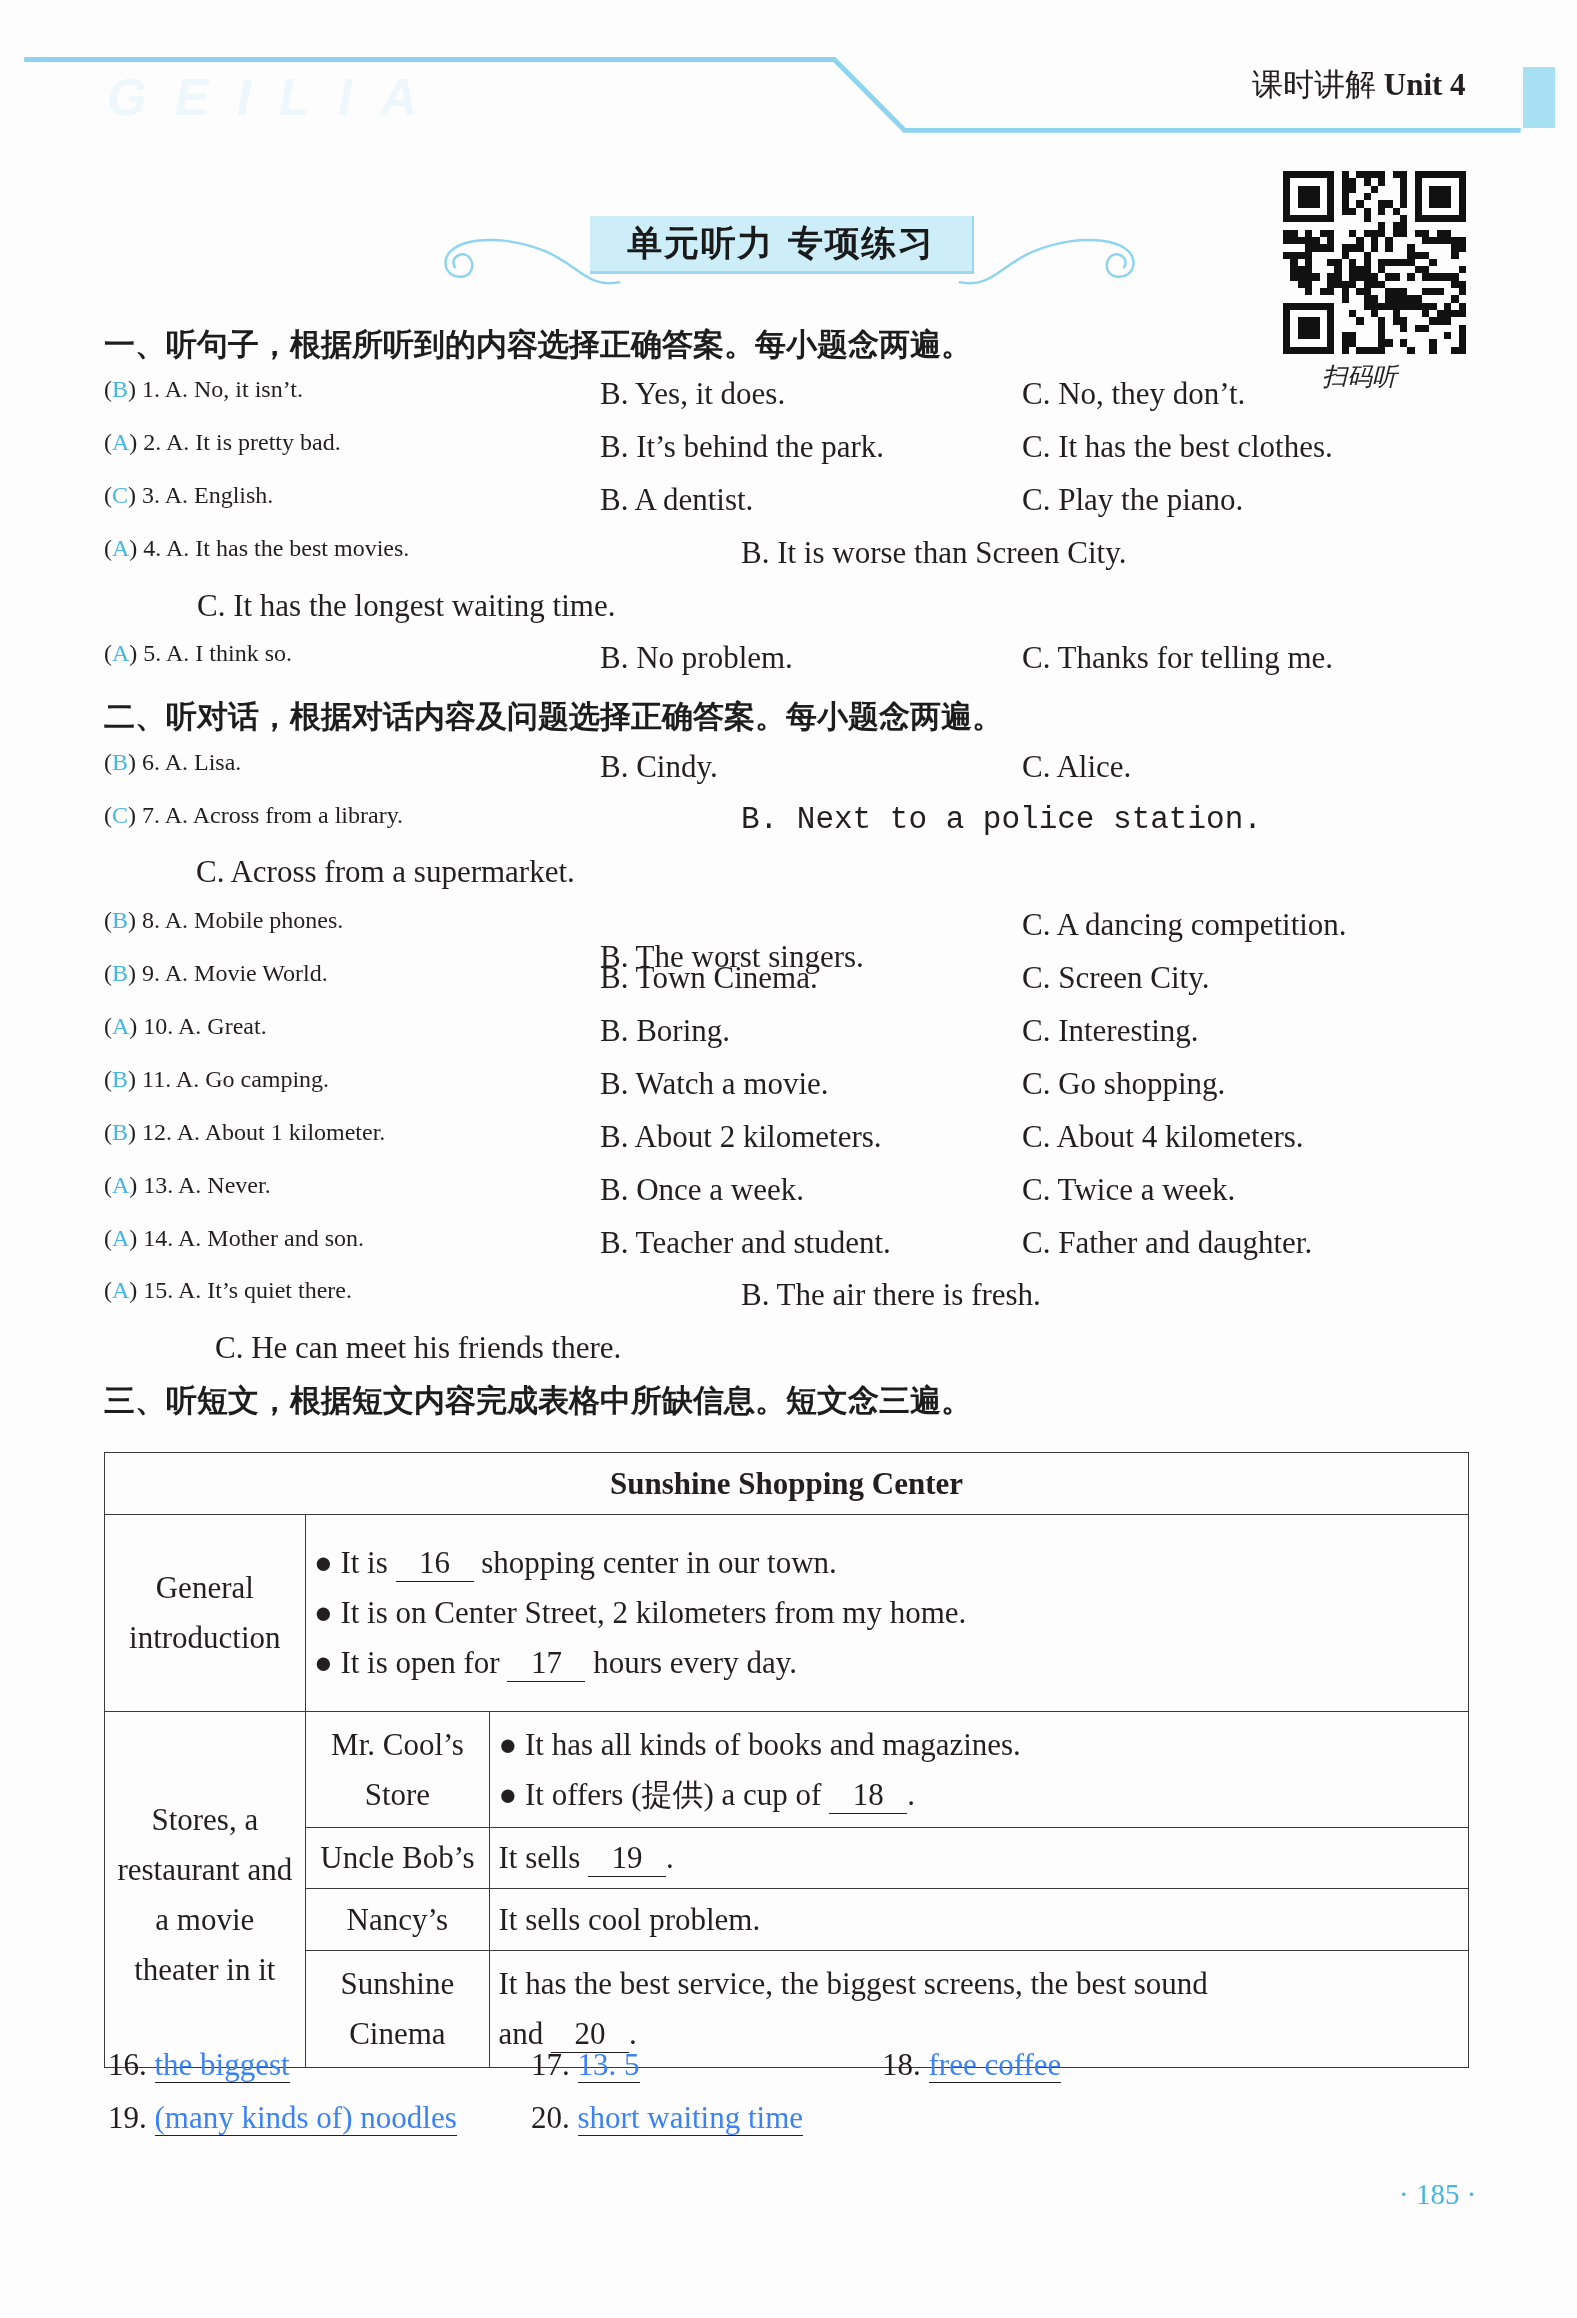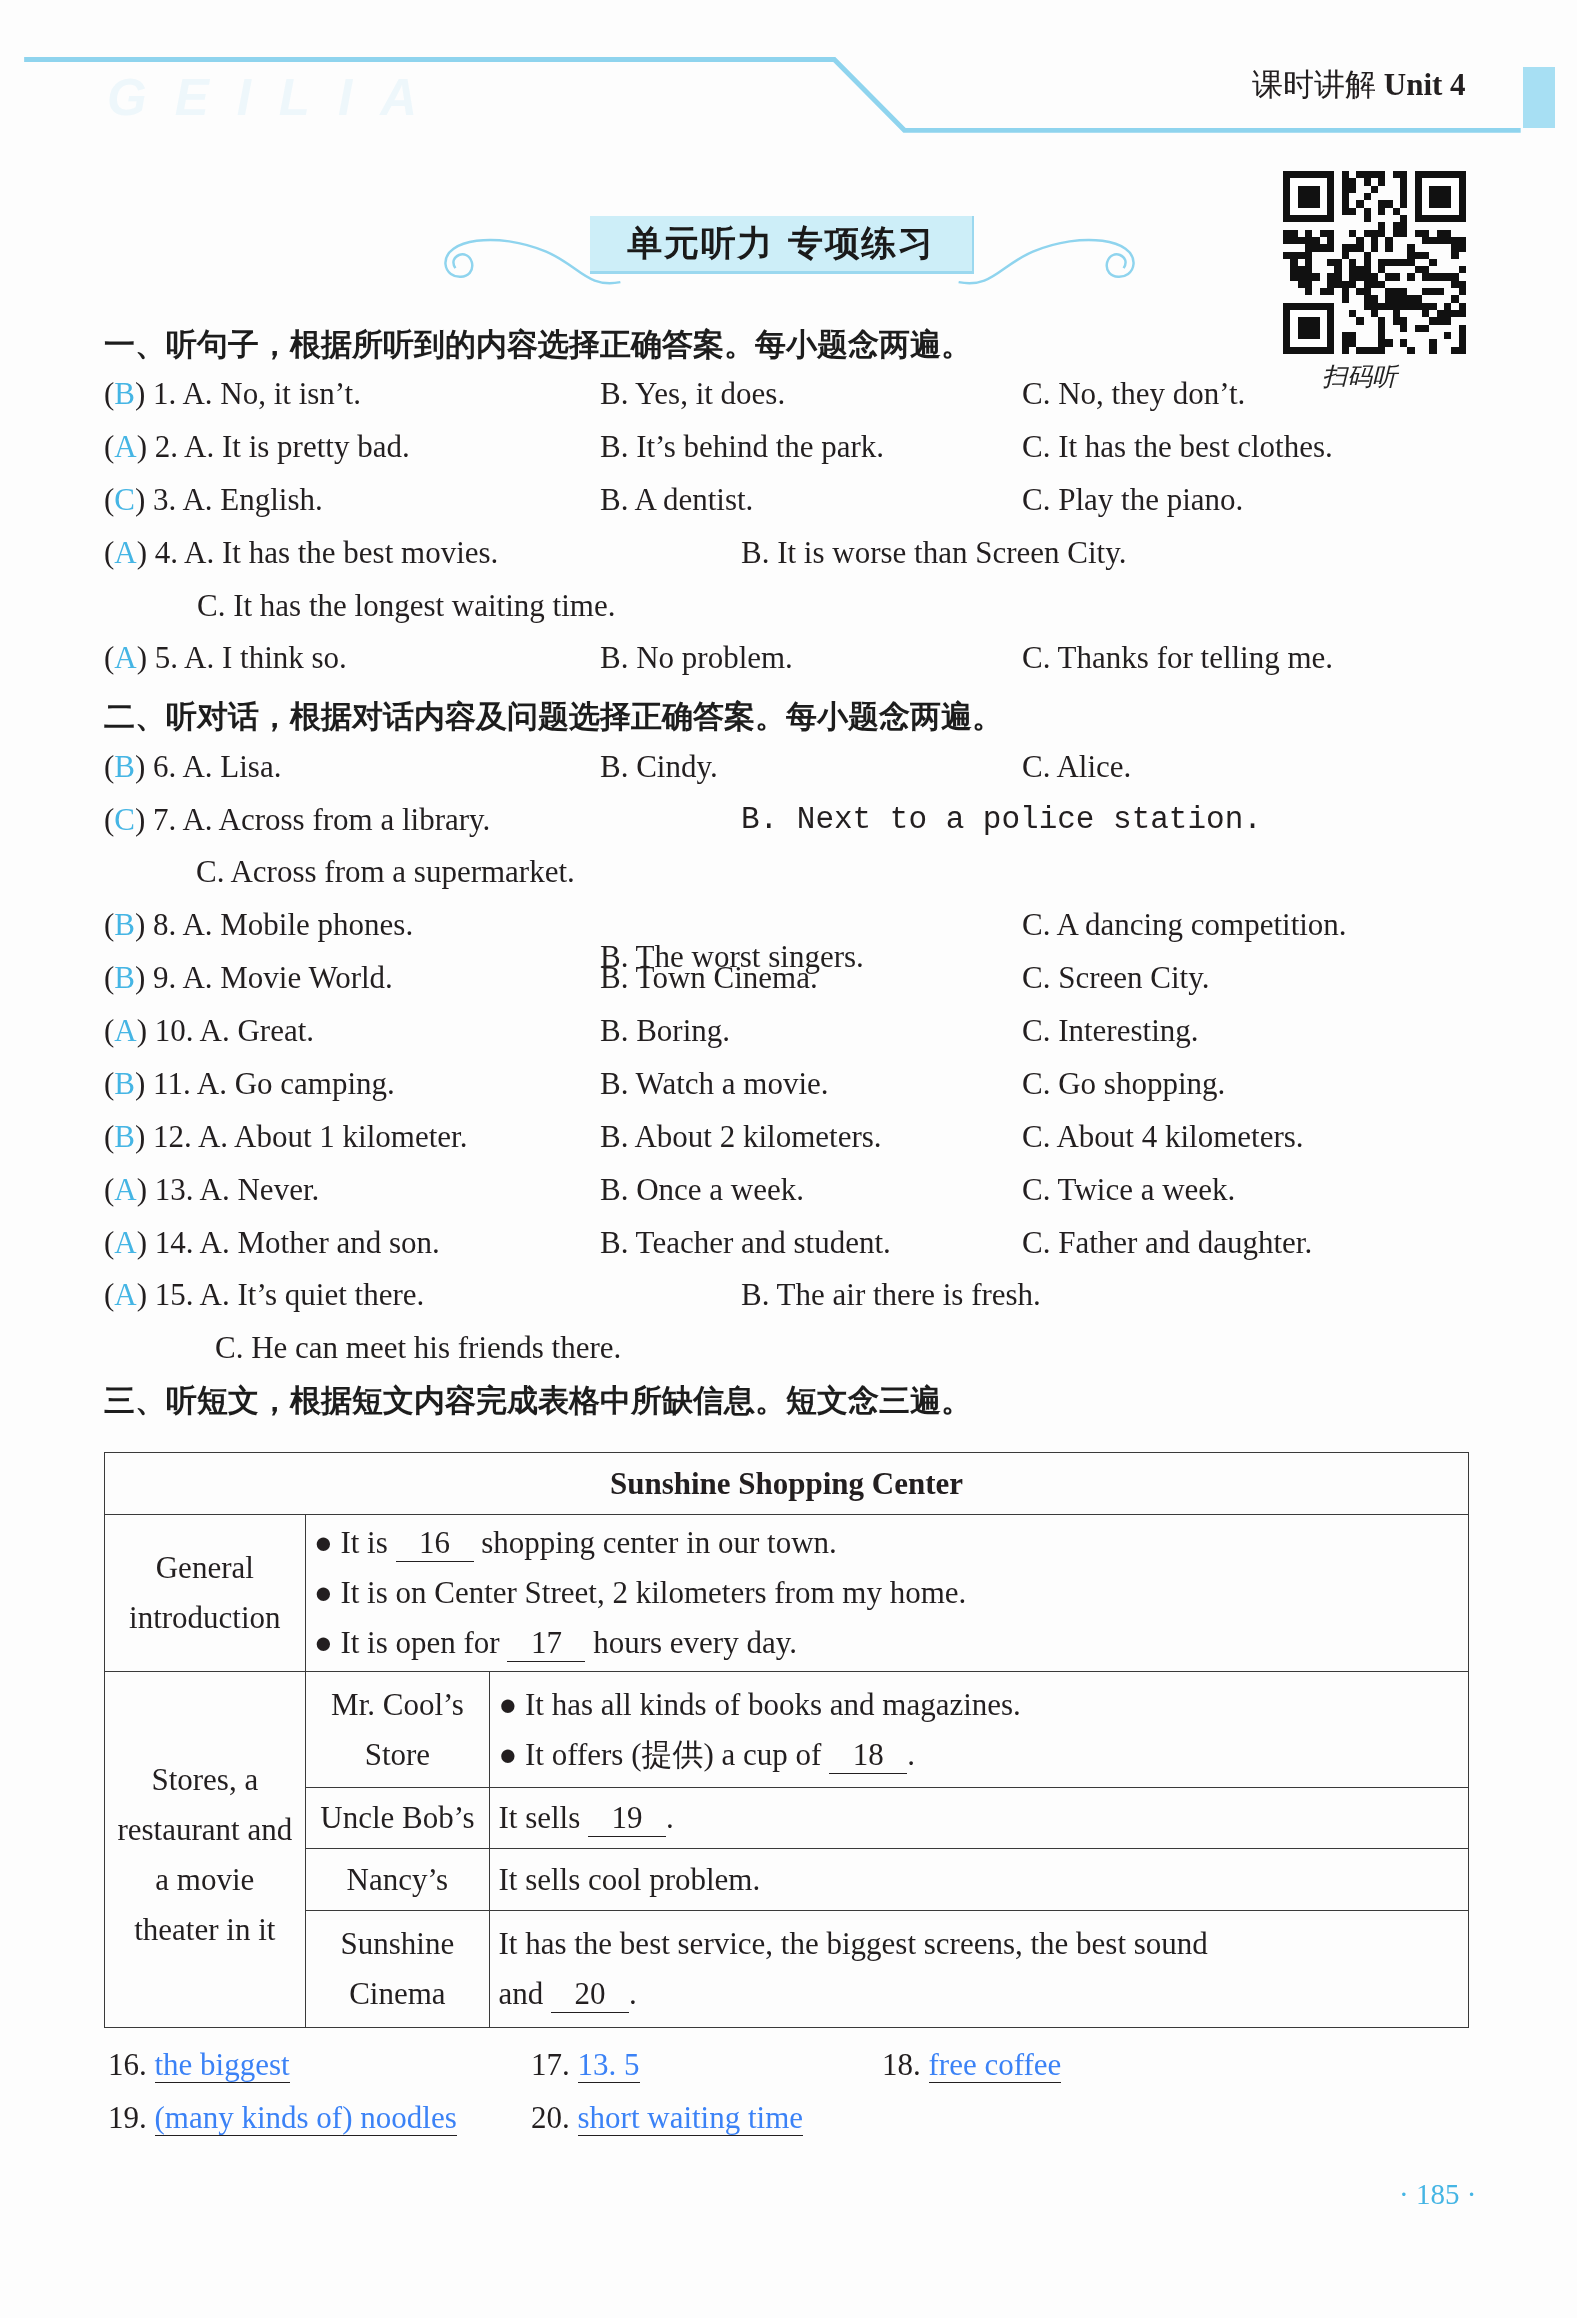--- a/index.html
+++ b/index.html
@@ -15,21 +15,21 @@
   #tab-block { left:1523px; top:67px; width:32px; height:61px; background:#a7dff3; }
   
   #banner { left:590px; top:216px; width:382px; height:55px; background:#cdeef8; border-bottom:3.3px solid #9bd8ef; border-right:2.5px solid #9bd8ef; }
   #banner-text { left:590px; top:216px; width:382px; height:55px; line-height:55px; text-align:center;
                  font-family:"DejaVu Sans",sans-serif; font-weight:bold; font-size:35px; color:#1a1a1a; letter-spacing:1.7px; }
   
   #qr { left:1282px; top:171px; width:185px; height:183px; }
   #qr-caption { left:1322px; top:360px; font-size:25px; font-style:italic; color:#222; }
   
   .sec-title { font-family:"DejaVu Sans",sans-serif; font-weight:bold; font-size:31px; color:#1d1d1d; white-space:nowrap; }
-  .q { font-size:31px; white-space:nowrap; }
+  .q { font-size:24px; white-space:nowrap; }
   .ans { color:#45b5e4; }
   .opt { font-size:31px; white-space:nowrap; }
   
   table#info { position:absolute; left:104px; top:1452px; width:1365px; border-collapse:collapse; font-size:31px; }
   #info td { border:1.7px solid #3a3a3a; padding:0 8.3px; vertical-align:middle; }
   #info .title { text-align:center; font-weight:bold; height:60px; }
   #info .c1 { width:183px; text-align:center; line-height:50px; }
   #info .c2 { width:167px; text-align:center; line-height:50px; }
   #info .bullet { display:block; line-height:50px; }
   #info .blank { display:inline-block; border-bottom:1.7px solid #231f20; text-align:center; line-height:36px; }
@@ -340,21 +340,21 @@
       <div class="abs opt" style="left: 215px; top: 1330px;">C. He can meet his friends there.</div>
     </div>
 
   <div class="abs sec-title" style="left:104px;top:1380px">三、听短文，根据短文内容完成表格中所缺信息。短文念三遍。</div>
 
   <table id="info">
     <tbody>
         <tr style="height:62px">
       <td colspan="3" class="title">Sunshine Shopping Center</td>
     </tr>
-    <tr style="height:157px">
+    <tr style="height:197px">
       <td class="c1">
         <span>General</span><br>
         <span>introduction</span>
       </td>
       <td colspan="2">
         <span class="bullet">● <span>It is</span> <span class="blank" style="width:78px">16</span> <span>shopping center in our town.</span></span>
         <span class="bullet">● <span>It is on Center Street, 2 kilometers from my home.</span></span>
         <span class="bullet">● <span>It is open for</span> <span class="blank" style="width:78px">17</span> <span>hours every day.</span></span>
       </td>
     </tr>

